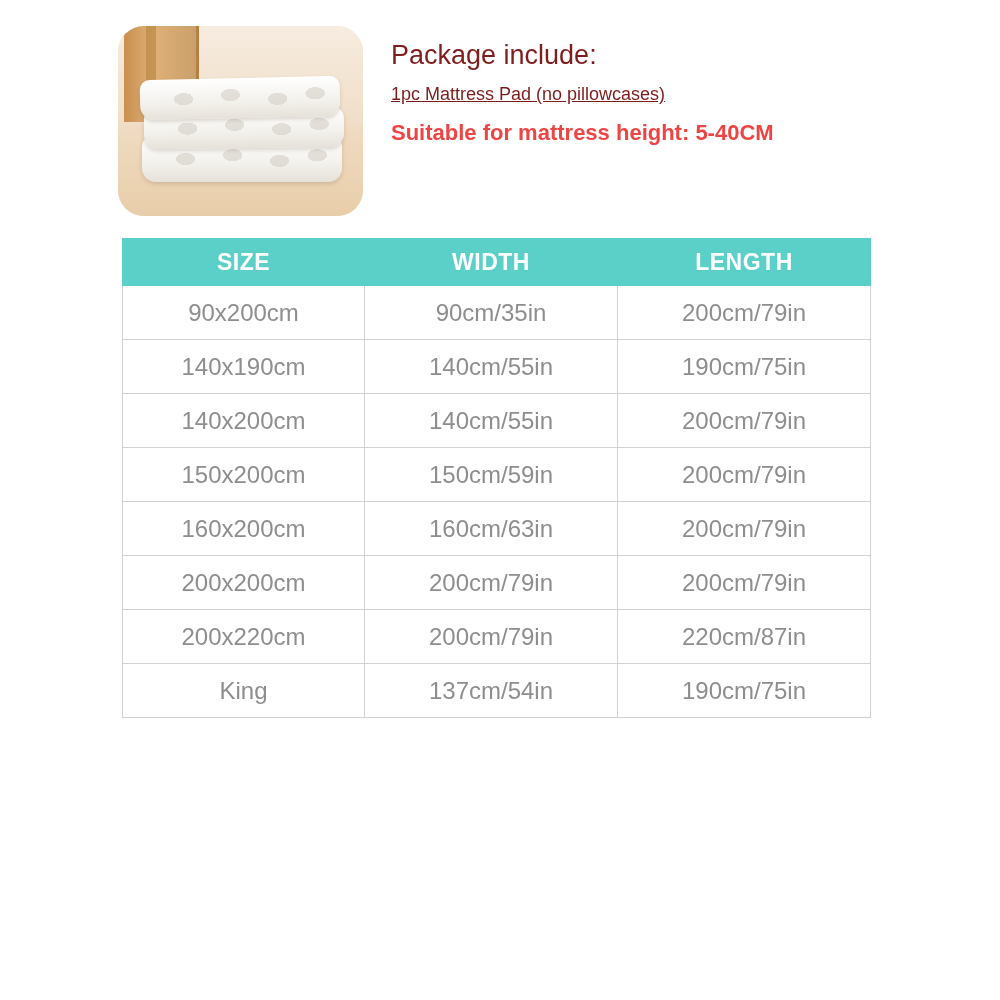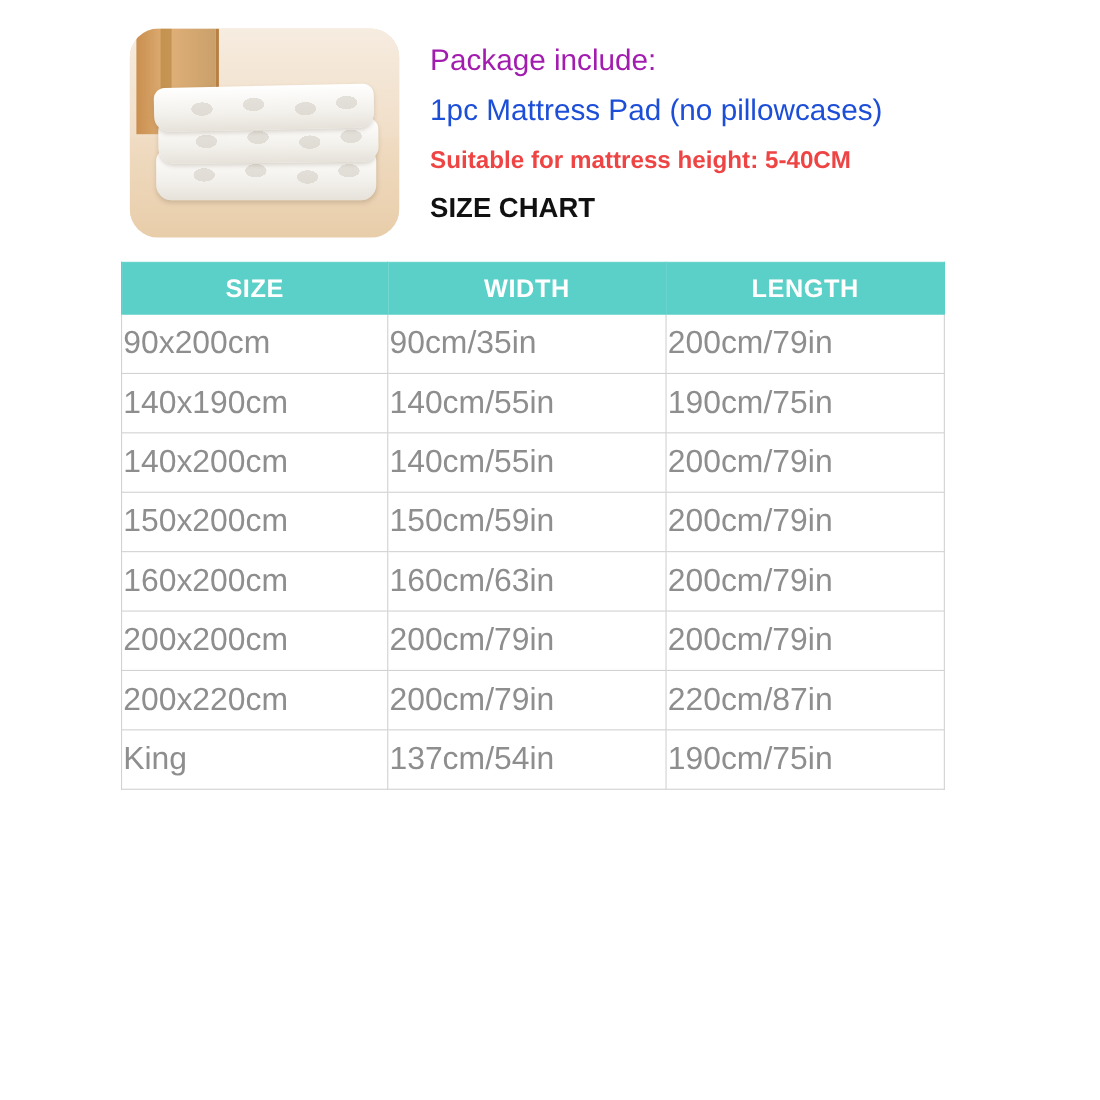--- a/index.html
+++ b/index.html
@@ -101,48 +101,49 @@
   }
 
   .header-text {
     margin-left: 28px;
     padding-top: 10px;
     display: flex;
     flex-direction: column;
   }
   .pkg-line1 {
     font-size: 27px;
-    color: #a21caf;
+    color: #7f1d1d;
     line-height: 1.45;
   }
   .pkg-line2 {
-    font-size: 27px;
-    color: #1d4ed8;
+    font-size: 18px;
+    color: #7f1d1d;
     line-height: 1.45;
     margin-top: 6px;
+    text-decoration: underline;
   }
   .suitable {
     margin-top: 12px;
     font-size: 22px;
     font-weight: bold;
     color: #ef4444;
     line-height: 1.3;
   }
   .size-chart-title {
     margin-top: 12px;
     font-size: 25px;
     font-weight: bold;
     color: #111111;
     line-height: 1.3;
   }
 
   
   .table-wrap {
     position: absolute;
-    left: 110px;
+    left: 122px;
     top: 238px;
     width: 748px;
   }
   table.size-table {
     border-collapse: collapse;
     width: 748px;
     table-layout: fixed;
   }
   table.size-table col.c-size   { width: 242px; }
   table.size-table col.c-width  { width: 253px; }
@@ -153,22 +154,23 @@
     color: #ffffff;
     font-size: 23px;
     font-weight: bold;
     height: 44px;
     letter-spacing: .5px;
     border: 1px solid #5ad0c8;
   }
   table.size-table tbody td {
     height: 51px;
     border: 1px solid #d2d2d2;
-    font-size: 29px;
+    font-size: 24px;
     color: #8e8e8e;
+    text-align: center;
     vertical-align: middle;
     background: #ffffff;
   }
 </style>
 </head>
 <body>
 
 <div class="page">
 
   <div class="header">
@@ -187,21 +189,20 @@
         <div class="pad-layer top">
             <div class="quilt"></div>
           </div>
       </div>
     </div>
 
     <div class="header-text">
       <div class="pkg-line1">Package include:</div>
       <div class="pkg-line2">1pc Mattress Pad (no pillowcases)</div>
       <div class="suitable">Suitable for mattress height: 5-40CM</div>
-      <div class="size-chart-title">SIZE CHART</div>
     </div>
 
   </div>
 
   <div class="table-wrap">
     <table class="size-table">
       <colgroup>
         <col class="c-size">
         <col class="c-width">
         <col class="c-length">

